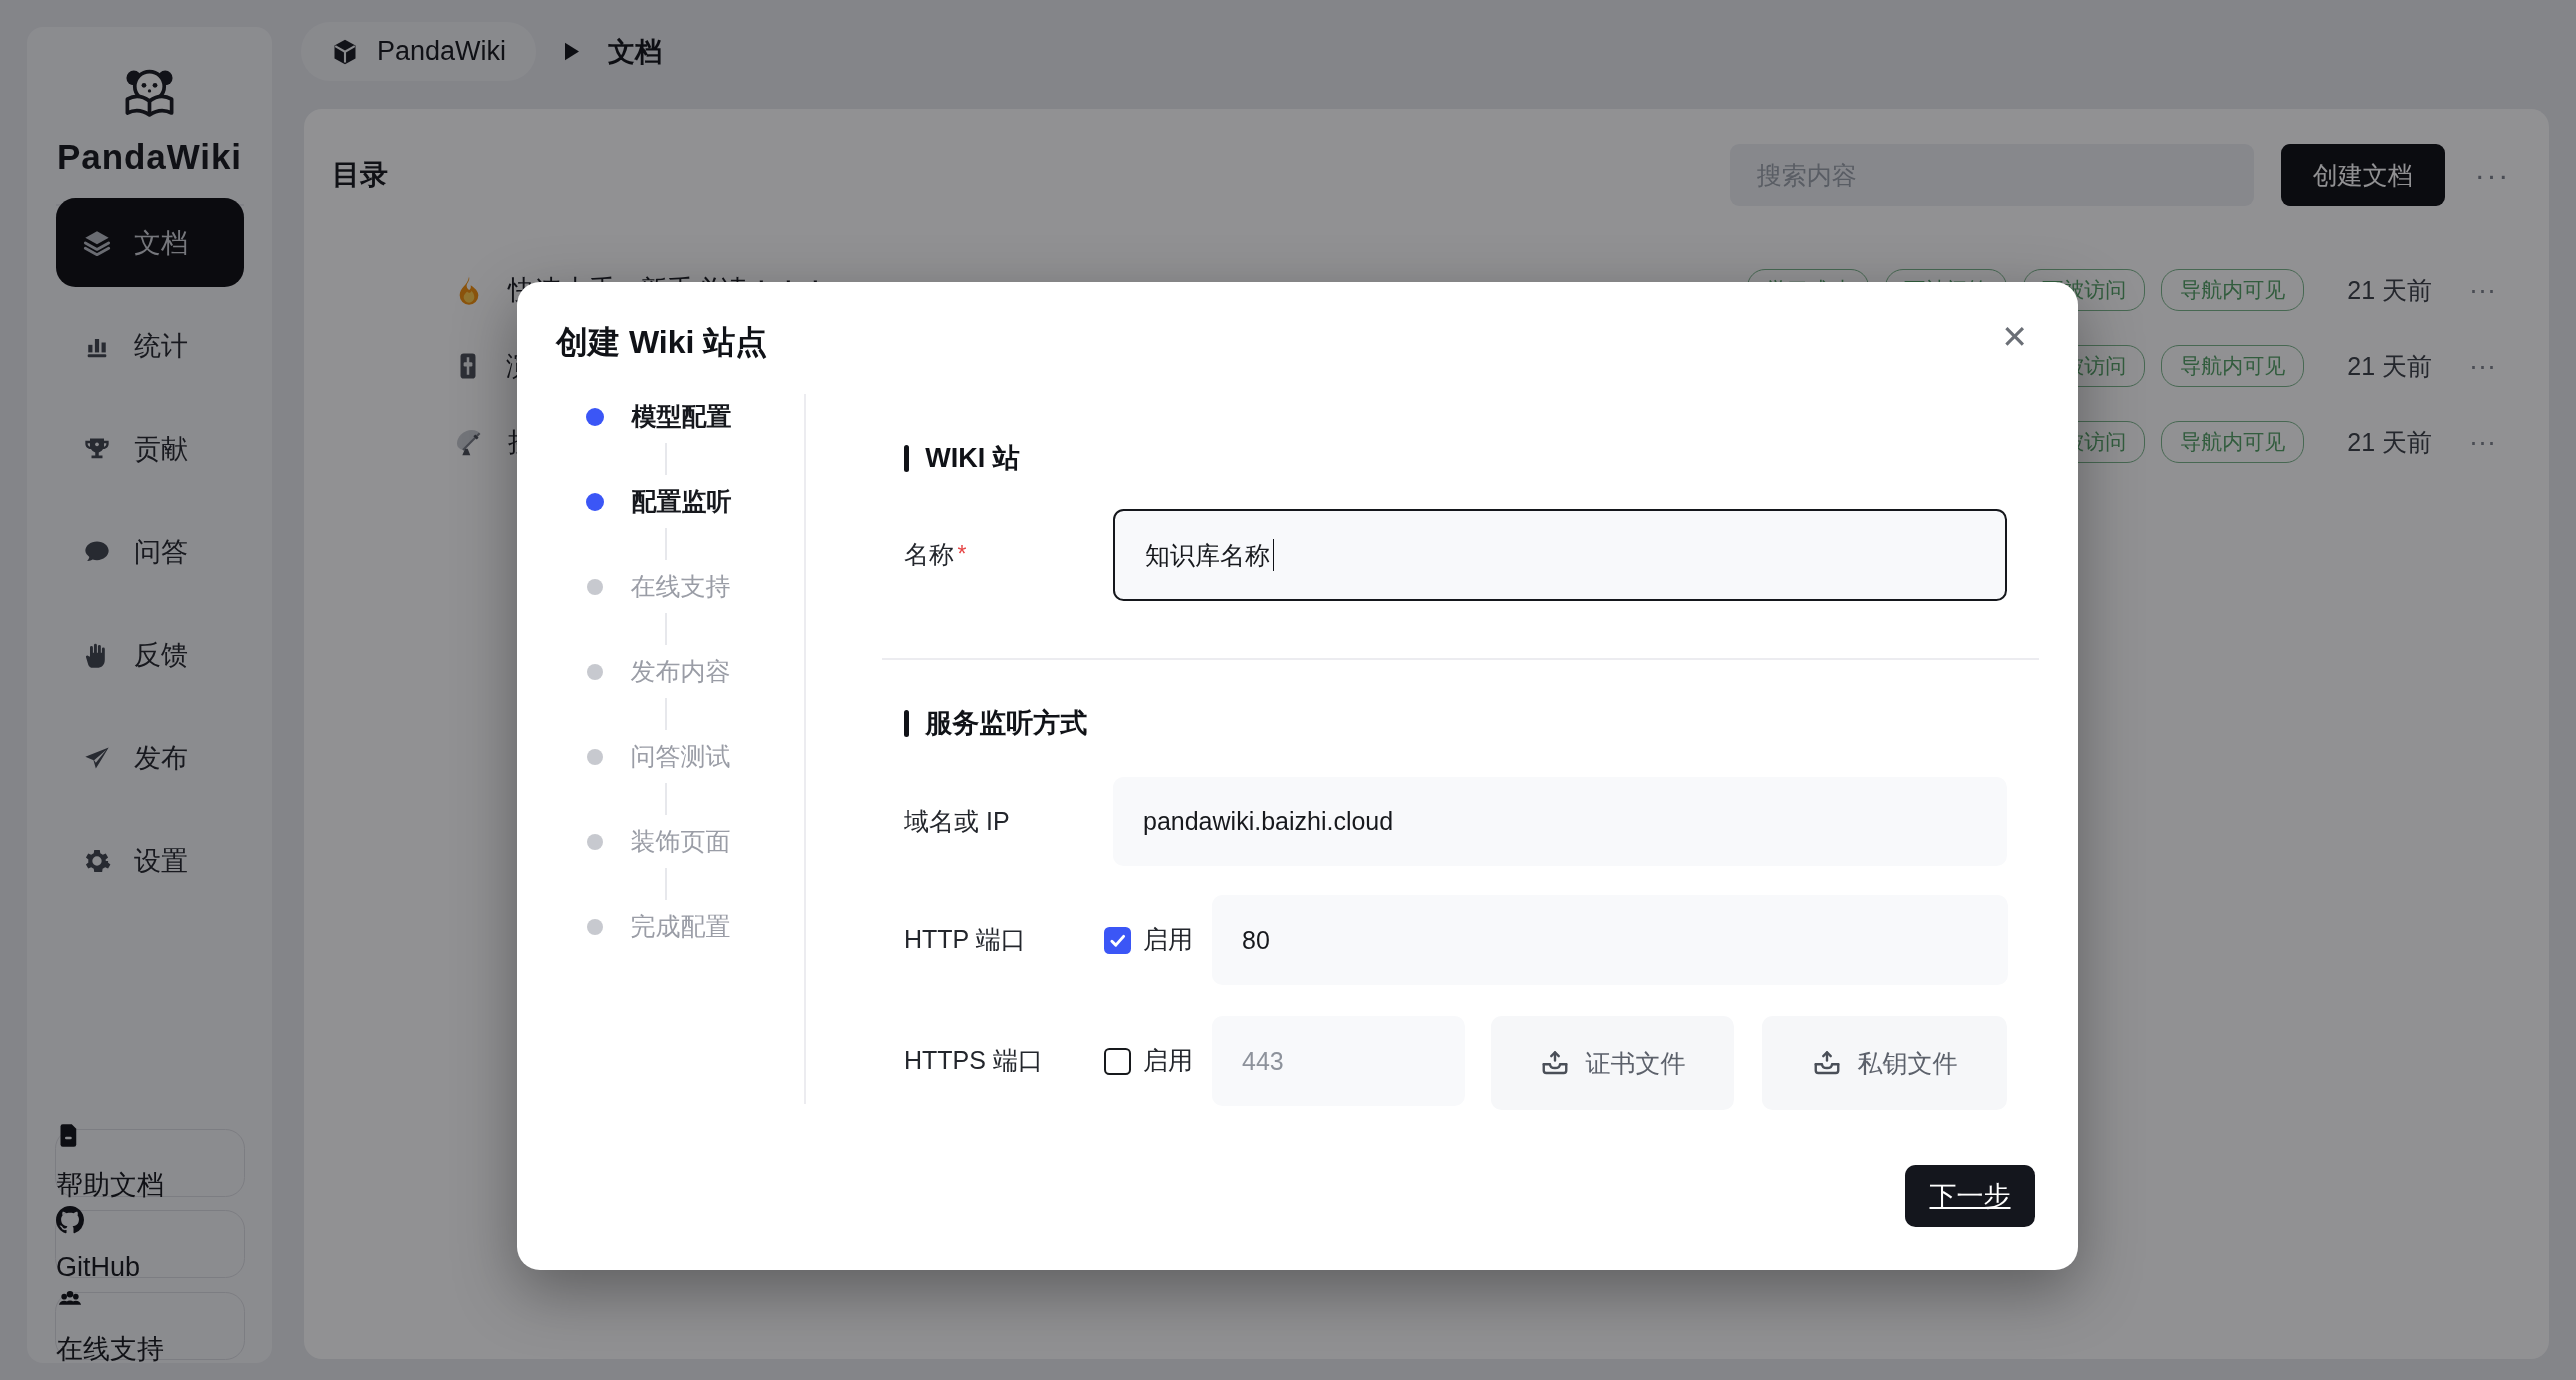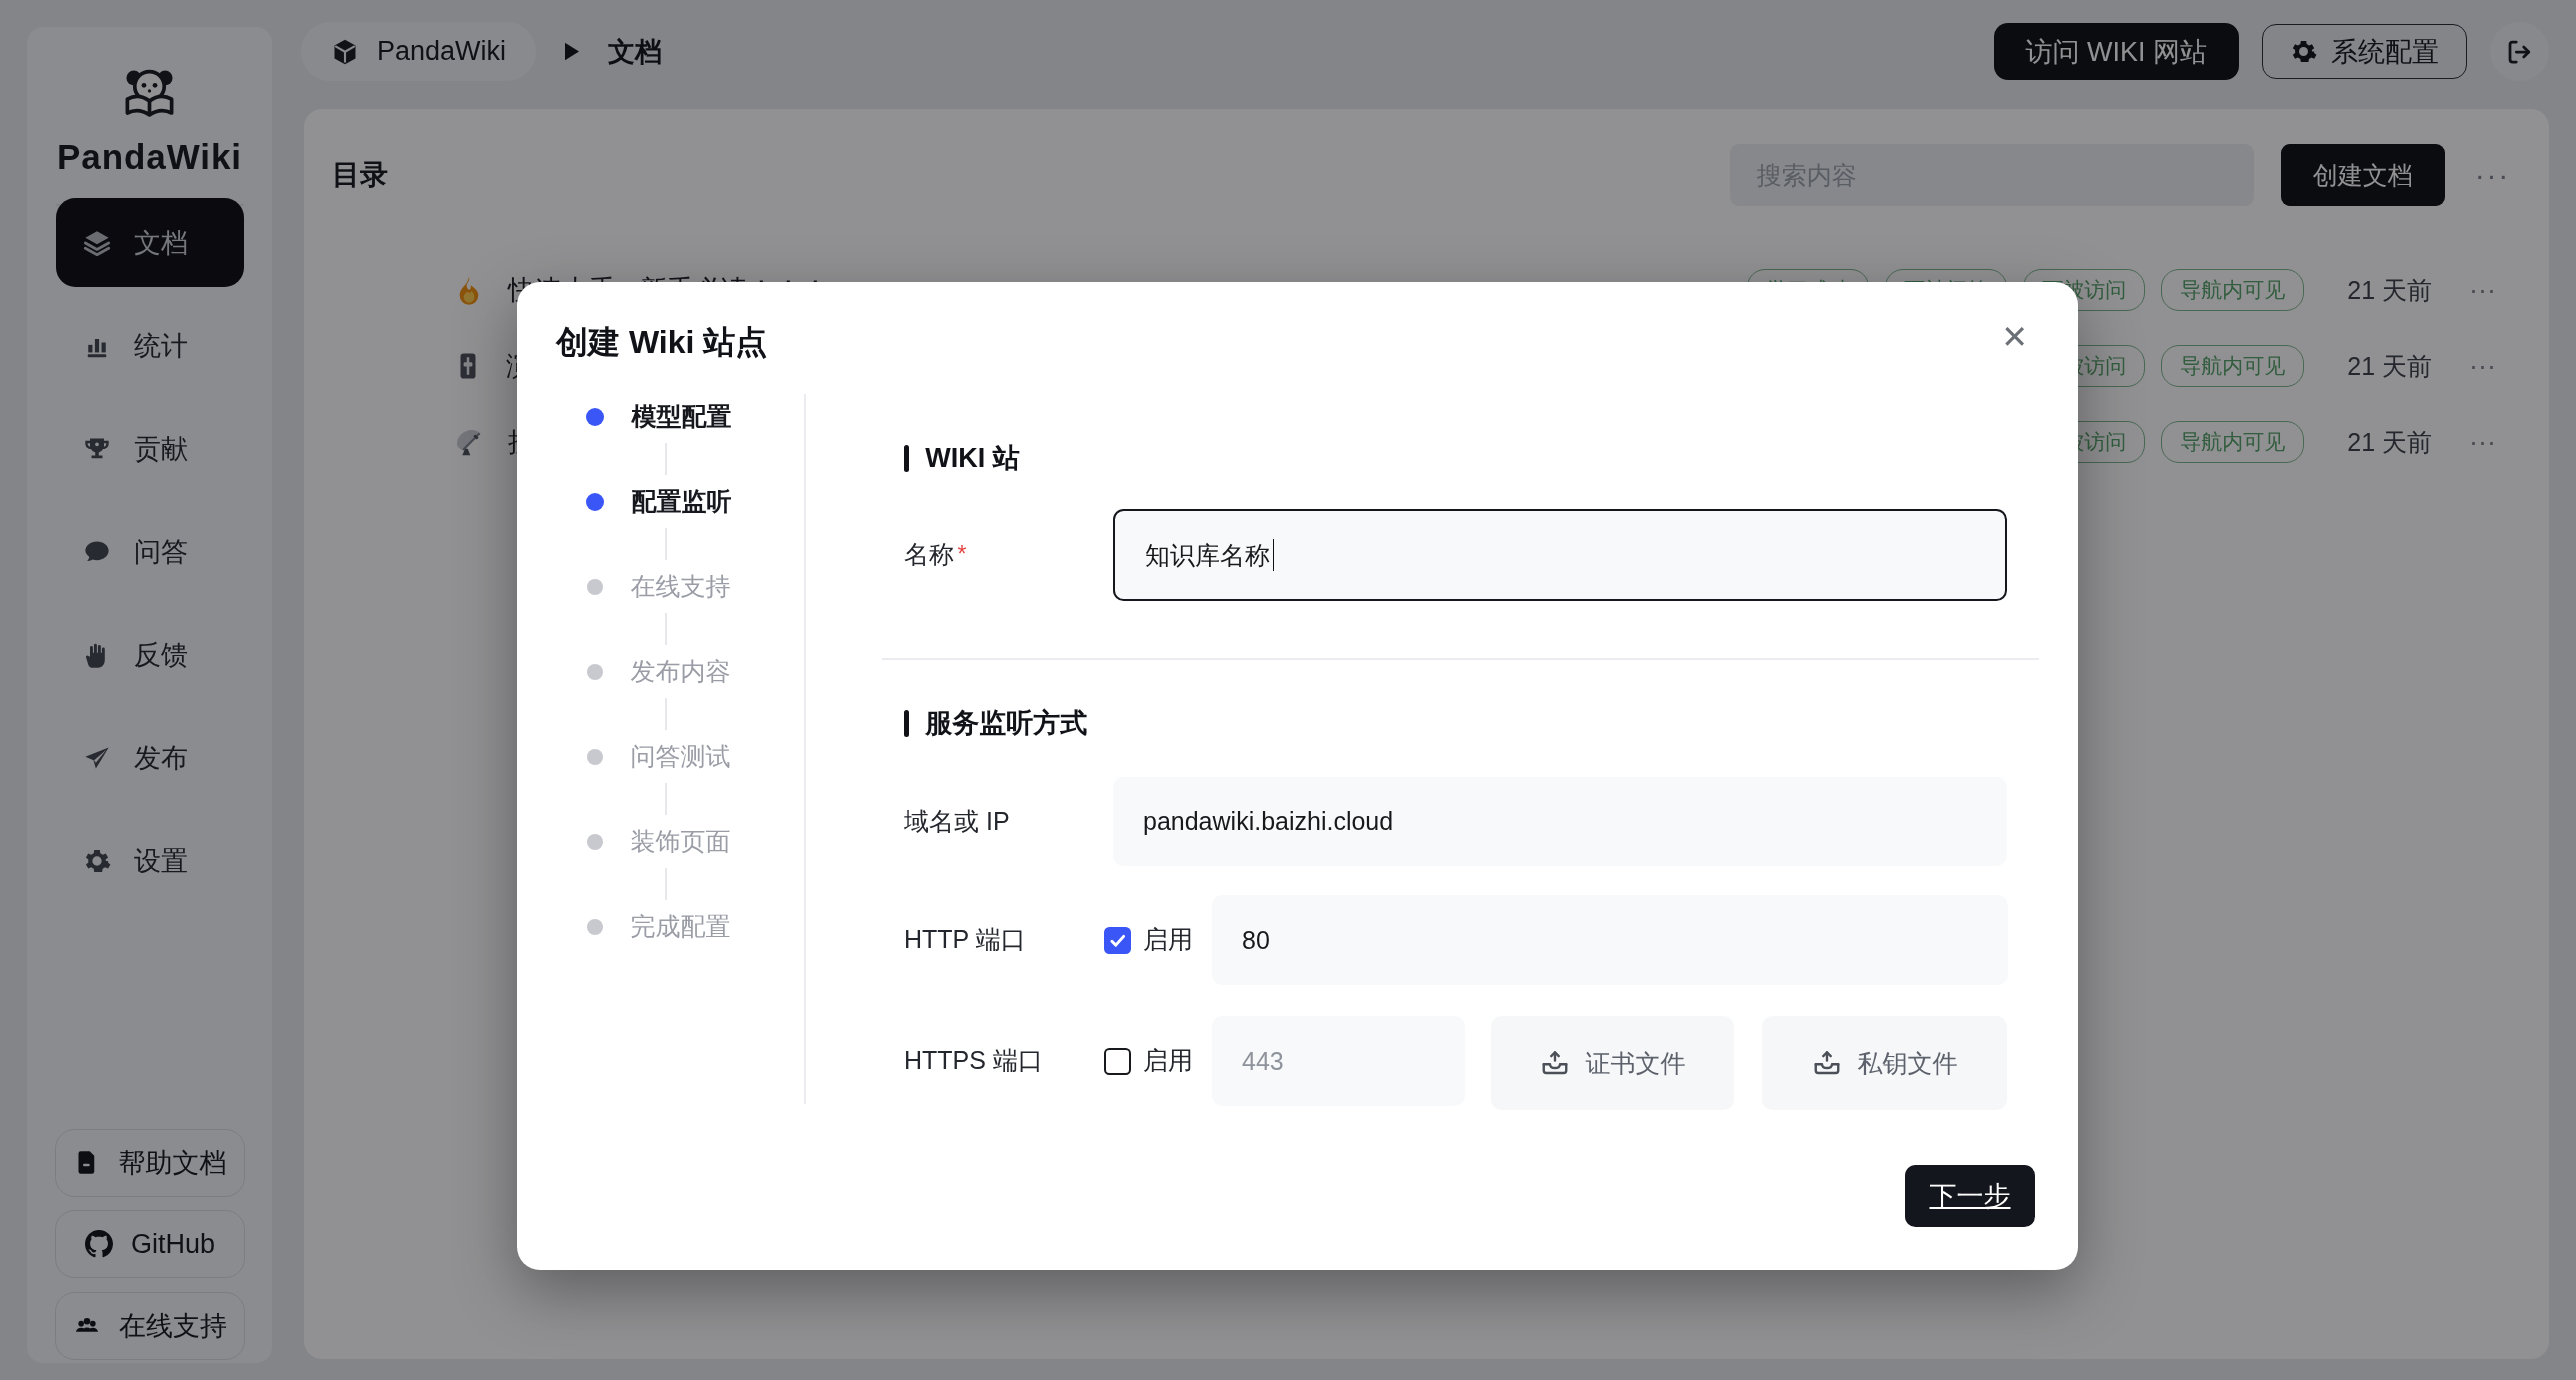--- a/index.html
+++ b/index.html
@@ -15,21 +15,21 @@
   .side-divider{width:188px;height:1.8px;background:#e2e4e9;margin:27px auto 0;}
   .nav{position:absolute;top:171px;left:29px;width:188px;display:flex;flex-direction:column;}
   .nav-item{display:flex;align-items:center;gap:23px;height:53px;margin-top:50px;
     padding-left:27px;box-sizing:border-box;font-size:27px;color:#23262c;cursor:pointer;}
   .nav-item .ni{color:#3f444e;}
   .nav-item.active{height:89px;margin-top:0;background:#0b0c10;border-radius:19.5px;color:#ced0d6;}
   .nav-item.active .ni{color:#b9bcc4;}
   .nav-item.active + .nav-item{margin-top:32px;}
   .side-footer{position:absolute;left:28px;bottom:3.5px;display:flex;flex-direction:column;gap:13.3px;}
   .foot-btn{width:188px;height:66px;border:1.8px solid #d9dbe0;border-radius:19.5px;background:transparent;
-    display:flex;align-items:center;justify-content:center;gap:18px;font-size:27px;color:#15171c;cursor:pointer;}
+    display:flex;justify-content:center;gap:18px;font-size:27px;color:#15171c;cursor:pointer;flex-direction:column;}
 
   
   .breadcrumb{position:absolute;left:301px;top:22px;height:59px;display:flex;align-items:center;}
   .crumb-pill{display:flex;align-items:center;gap:18px;height:59px;padding:0 30px;border-radius:29px;
     background:#f1f2f5;font-size:27px;color:#15171c;cursor:pointer;}
   .crumb-arrow{margin:0 27px;color:#101217;}
   .crumb-page{font-size:27px;font-weight:700;color:#101217;}
   .top-right{position:absolute;right:27px;top:22px;height:59px;display:flex;align-items:center;gap:23px;}
   .btn-dark{background:#0c0d11;color:#fff;border-radius:14px;height:57px;display:flex;align-items:center;
     padding:0 32px;font-size:27px;cursor:pointer;}
@@ -232,42 +232,20 @@
       <span>PandaWiki</span>
     </div>
     <span class="crumb-arrow">
       <svg width="18" height="21" viewBox="0 0 10 12">
           <path d="M1 1l8 5-8 5z" fill="#101217"></path>
         </svg>
     </span>
     <span class="crumb-page">文档</span>
   </div>
 
-  <div class="top-right">
-    <div class="btn-dark">
-      <span>访问 WIKI 网站</span>
-    </div>
-    <div class="btn-outline">
-      <span>
-        <svg width="27" height="27" viewBox="0 0 24 24">
-            <path fill-rule="evenodd" fill="#101217" d="M12 8a4 4 0 1 1 0 8 4 4 0 0 1 0-8zm9.5 4c0 .4 0 .9-.1 1.3l2.1 1.6-2 3.5-2.5-1a7.7 7.7 0 0 1-2.2 1.3l-.4 2.7H9.6l-.4-2.7a7.7 7.7 0 0 1-2.2-1.3l-2.5 1-2-3.5 2.1-1.6a8.3 8.3 0 0 1 0-2.6L2.5 9.1l2-3.5 2.5 1A7.7 7.7 0 0 1 9.2 5.3L9.6 2.6h4.8l.4 2.7a7.7 7.7 0 0 1 2.2 1.3l2.5-1 2 3.5-2.1 1.6c.1.4.1.9.1 1.3z"></path>
-          </svg>
-      </span>
-      <span>系统配置</span>
-    </div>
-    <div class="logout-wrap">
-      <span>
-        <svg width="30" height="30" viewBox="0 0 24 24" fill="none" stroke="#17191f" stroke-width="2.2" stroke-linecap="round" stroke-linejoin="round">
-            <path d="M9 4H6a2 2 0 0 0-2 2v12a2 2 0 0 0 2 2h3"></path>
-            <path d="M15 8l4 4-4 4"></path>
-            <path d="M19 12H9"></path>
-          </svg>
-      </span>
-    </div>
-  </div>
 
   <div class="main-card">
     <div class="main-header">
       <div class="page-title">目录</div>
       <div class="spacer"></div>
       <input class="search-input" placeholder="搜索内容" style="">
       <div class="create-btn">
         <span>创建文档</span>
       </div>
       <div class="hdr-more">···</div>

